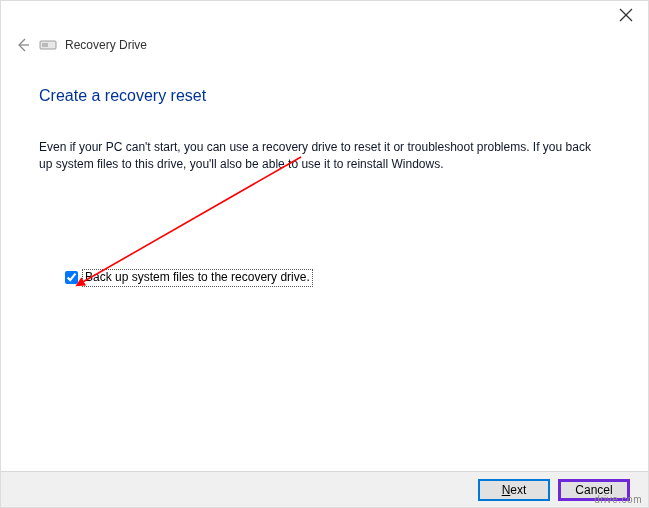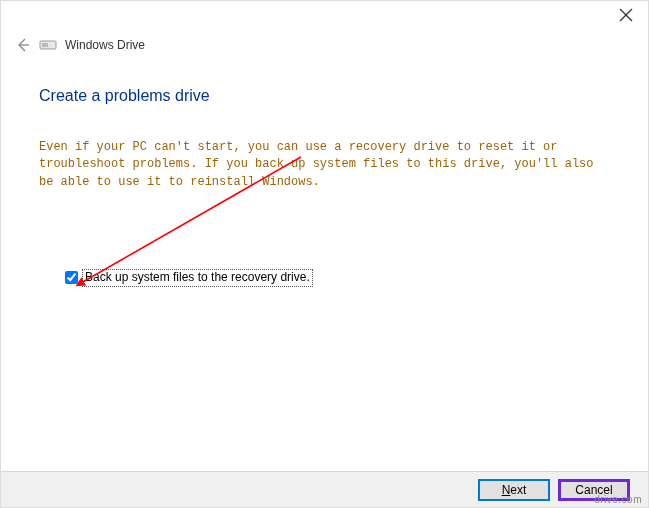--- a/index.html
+++ b/index.html
@@ -60,25 +60,24 @@
       right: 38px;
     }
     .page-title {
       font-size: 16px;
       color: #003399;
       font-weight: 400;
       margin-bottom: 34px;
     }
     .description {
       font-size: 12px;
-      color: #a16207;
+      color: #0f172a;
       line-height: 1.45;
       margin-bottom: 120px;
       max-width: 560px;
-      font-family: Liberation Mono, monospace;
     }
     .checkbox-row {
       position: absolute;
       top: 268px;
       left: 40px;
       display: flex;
       align-items: center;
       gap: 4px;
       padding-left: 24px;
     }
@@ -153,25 +152,25 @@
     <div class="back-arrow">
       <svg viewBox="0 0 16 16" width="16" height="16">
         <path d="M10 2 L4 8 L10 14" stroke="#888" stroke-width="1.3" fill="none"></path>
         <line x1="4" y1="8" x2="14" y2="8" stroke="#888" stroke-width="1.3"></line>
       </svg>
     </div>
     <svg class="drive-icon" viewBox="0 0 18 14">
       <rect x="1" y="3" width="16" height="8" rx="1" fill="#e8e8e8" stroke="#888" stroke-width="0.8"></rect>
       <rect x="3" y="5" width="6" height="4" fill="#bbb"></rect>
     </svg>
-    <span class="header-title">Windows Drive</span>
+    <span class="header-title">Recovery Drive</span>
   </div>
 
   <div class="content">
-    <div class="page-title">Create a problems drive</div>
+    <div class="page-title">Create a recovery reset</div>
     <div class="description">Even if your PC can't start, you can use a recovery drive to reset it or troubleshoot problems. If you back up system files to this drive, you'll also be able to use it to reinstall Windows.</div>
   </div>
 
   <div class="checkbox-row">
     <input type="checkbox" class="cb" checked="" style="">
     <span class="cb-label">Back up system files to the recovery drive.</span>
   </div>
 
   <svg class="arrow-annotation" width="240" height="150">
     <defs>

